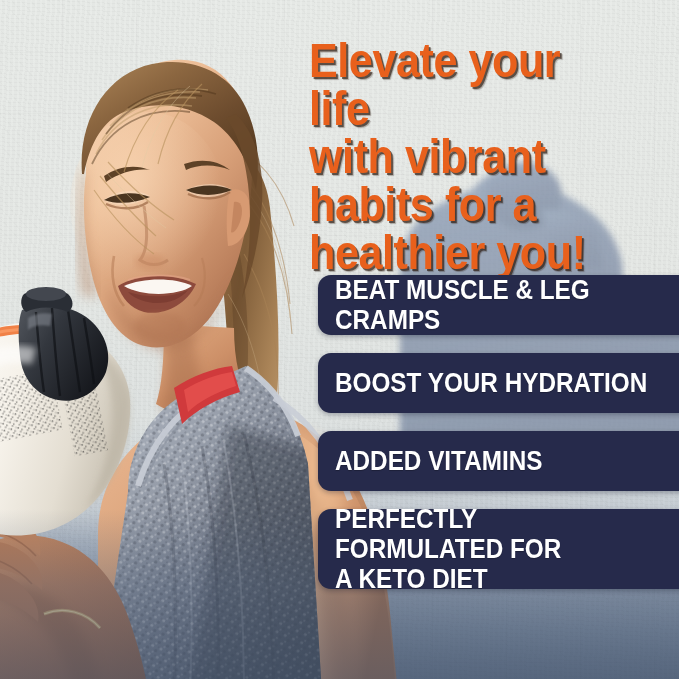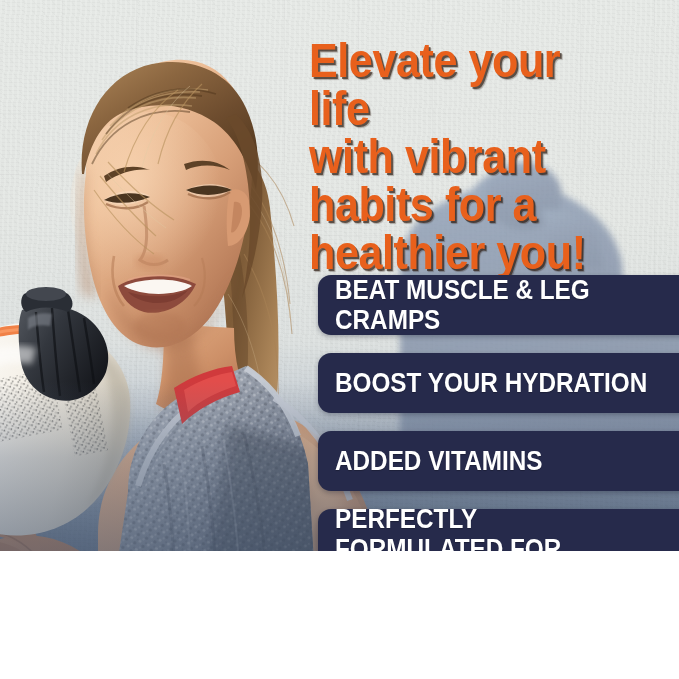--- a/index.html
+++ b/index.html
@@ -8,21 +8,21 @@
     padding: 0;
     background: #ffffff;
   }
   body {
     font-family: "Liberation Sans", sans-serif;
   }
 
   #poster {
     position: relative;
     width: 679px;
-    height: 551px;
+    height: 679px;
     overflow: hidden;
     background: #fef9c3;
     user-select: none;
   }
 
   
   .photo {
     position: absolute;
     inset: 0;
     overflow: hidden;

